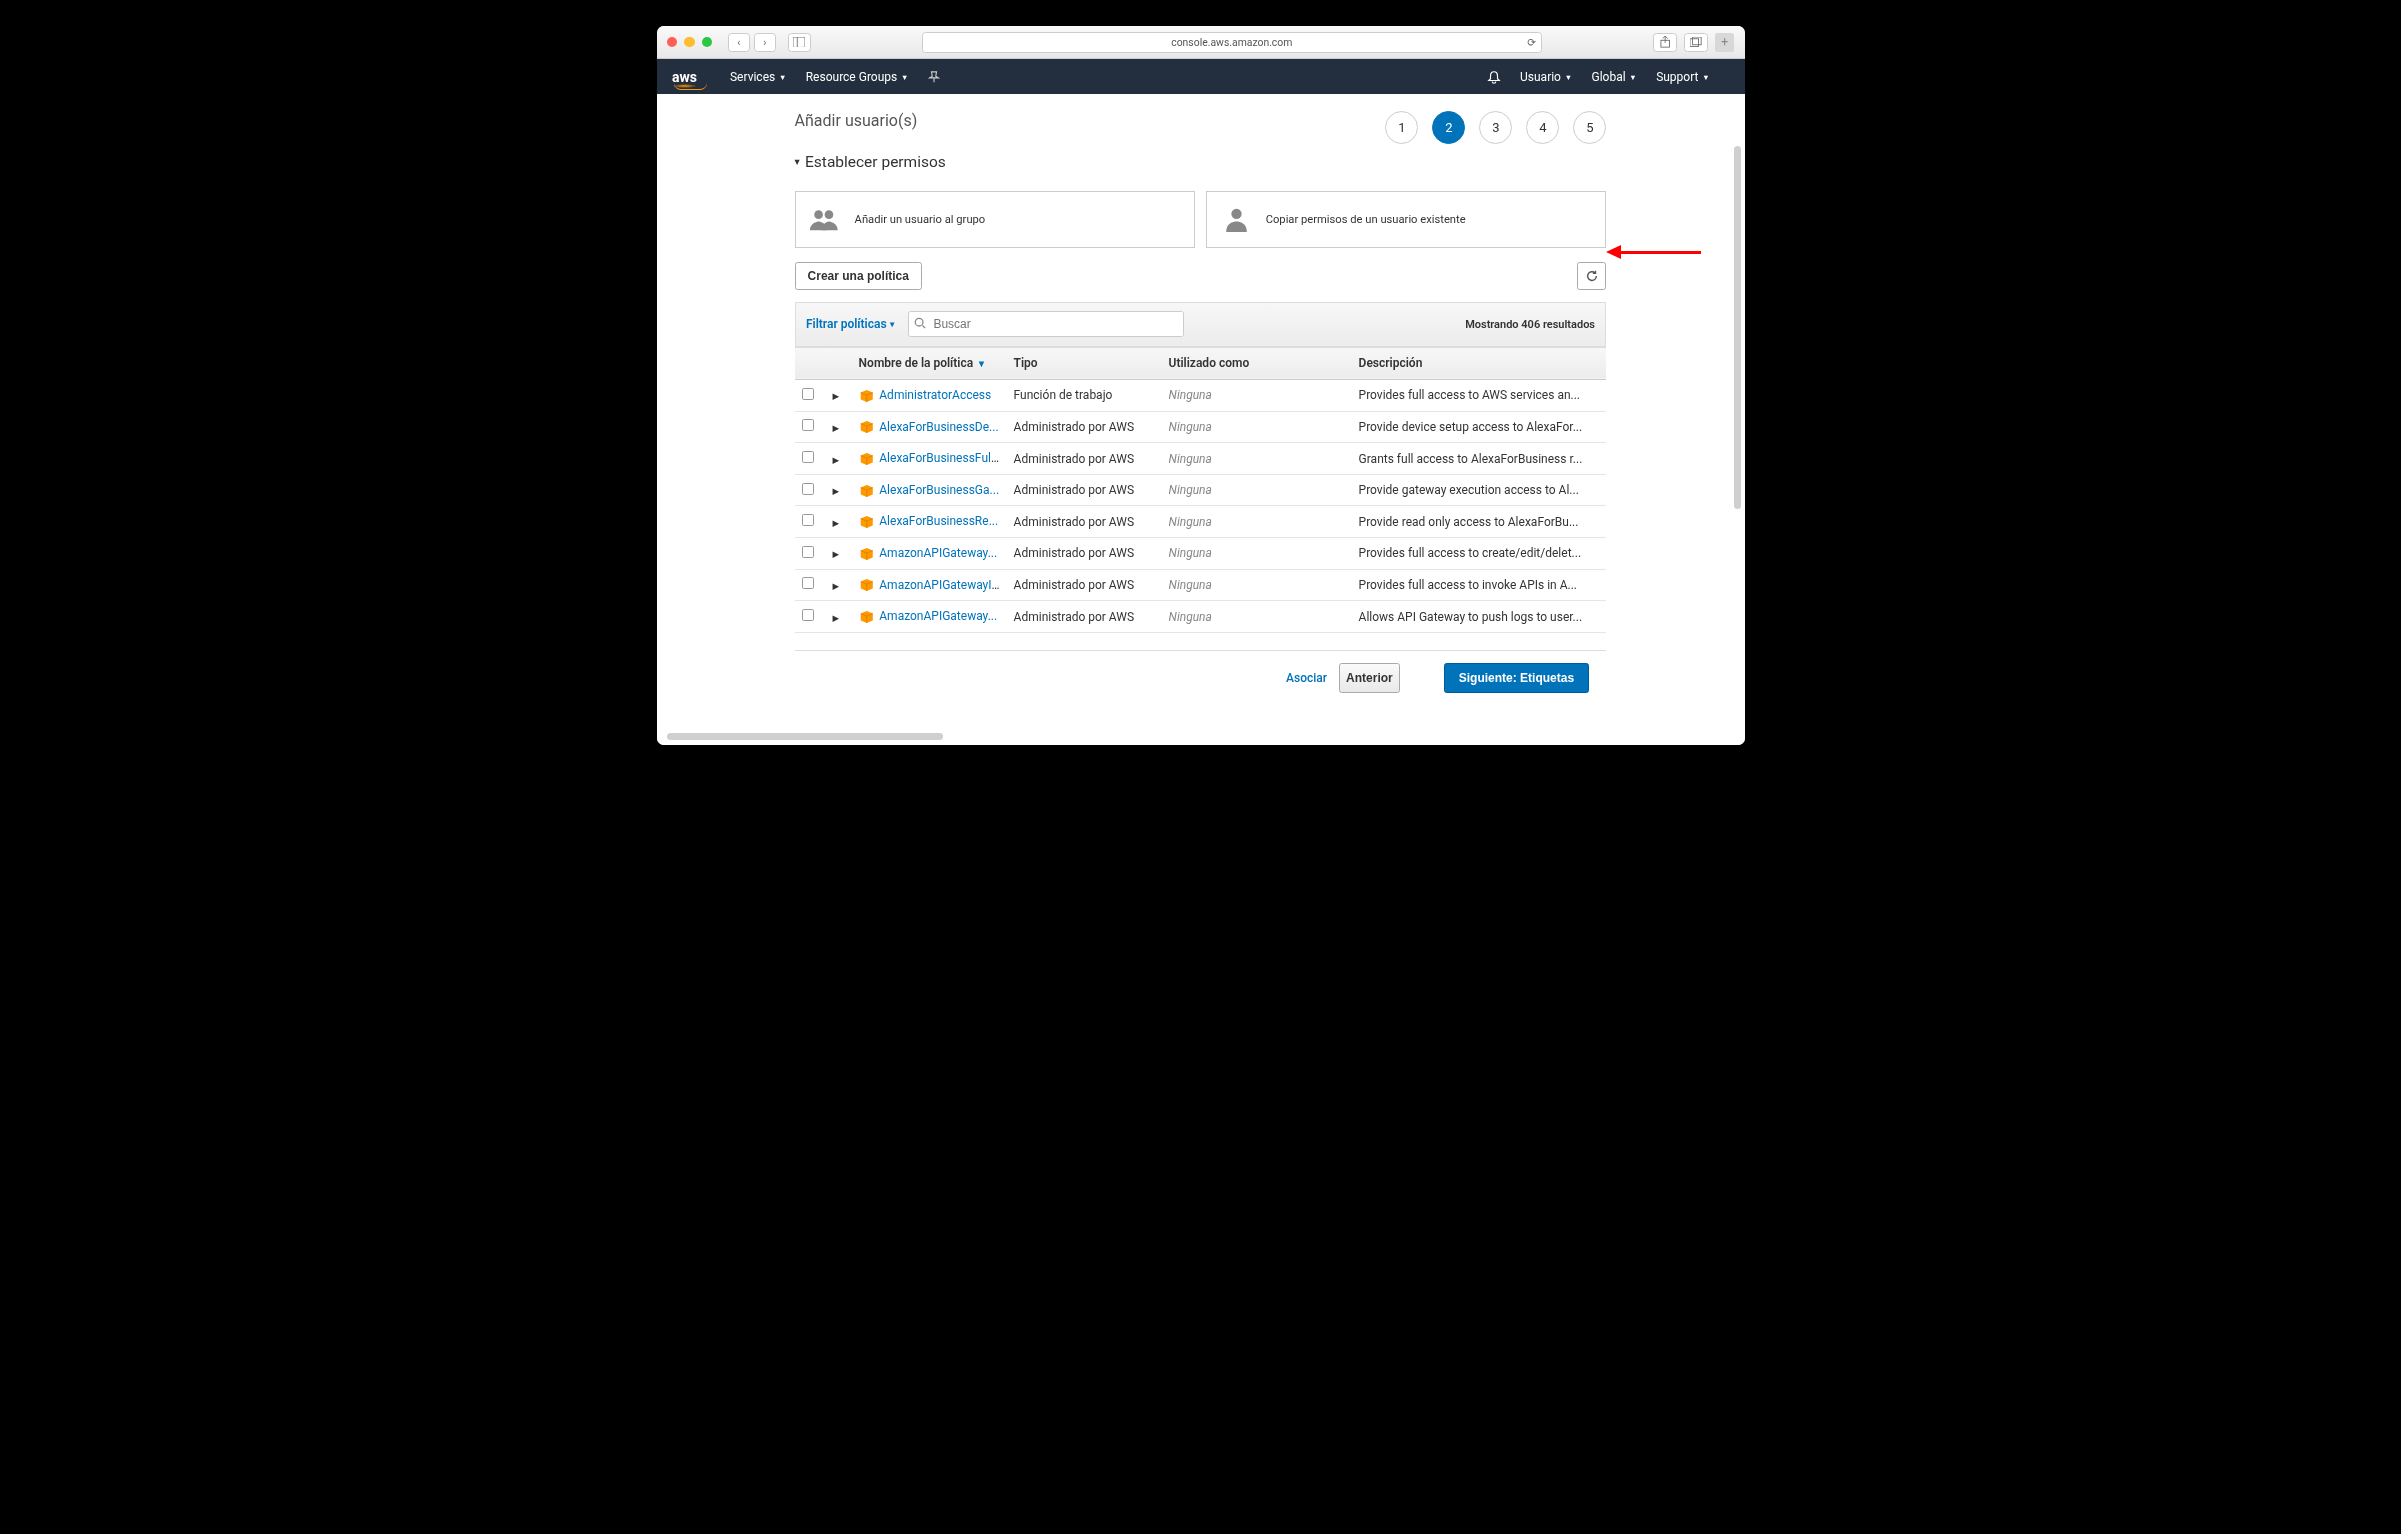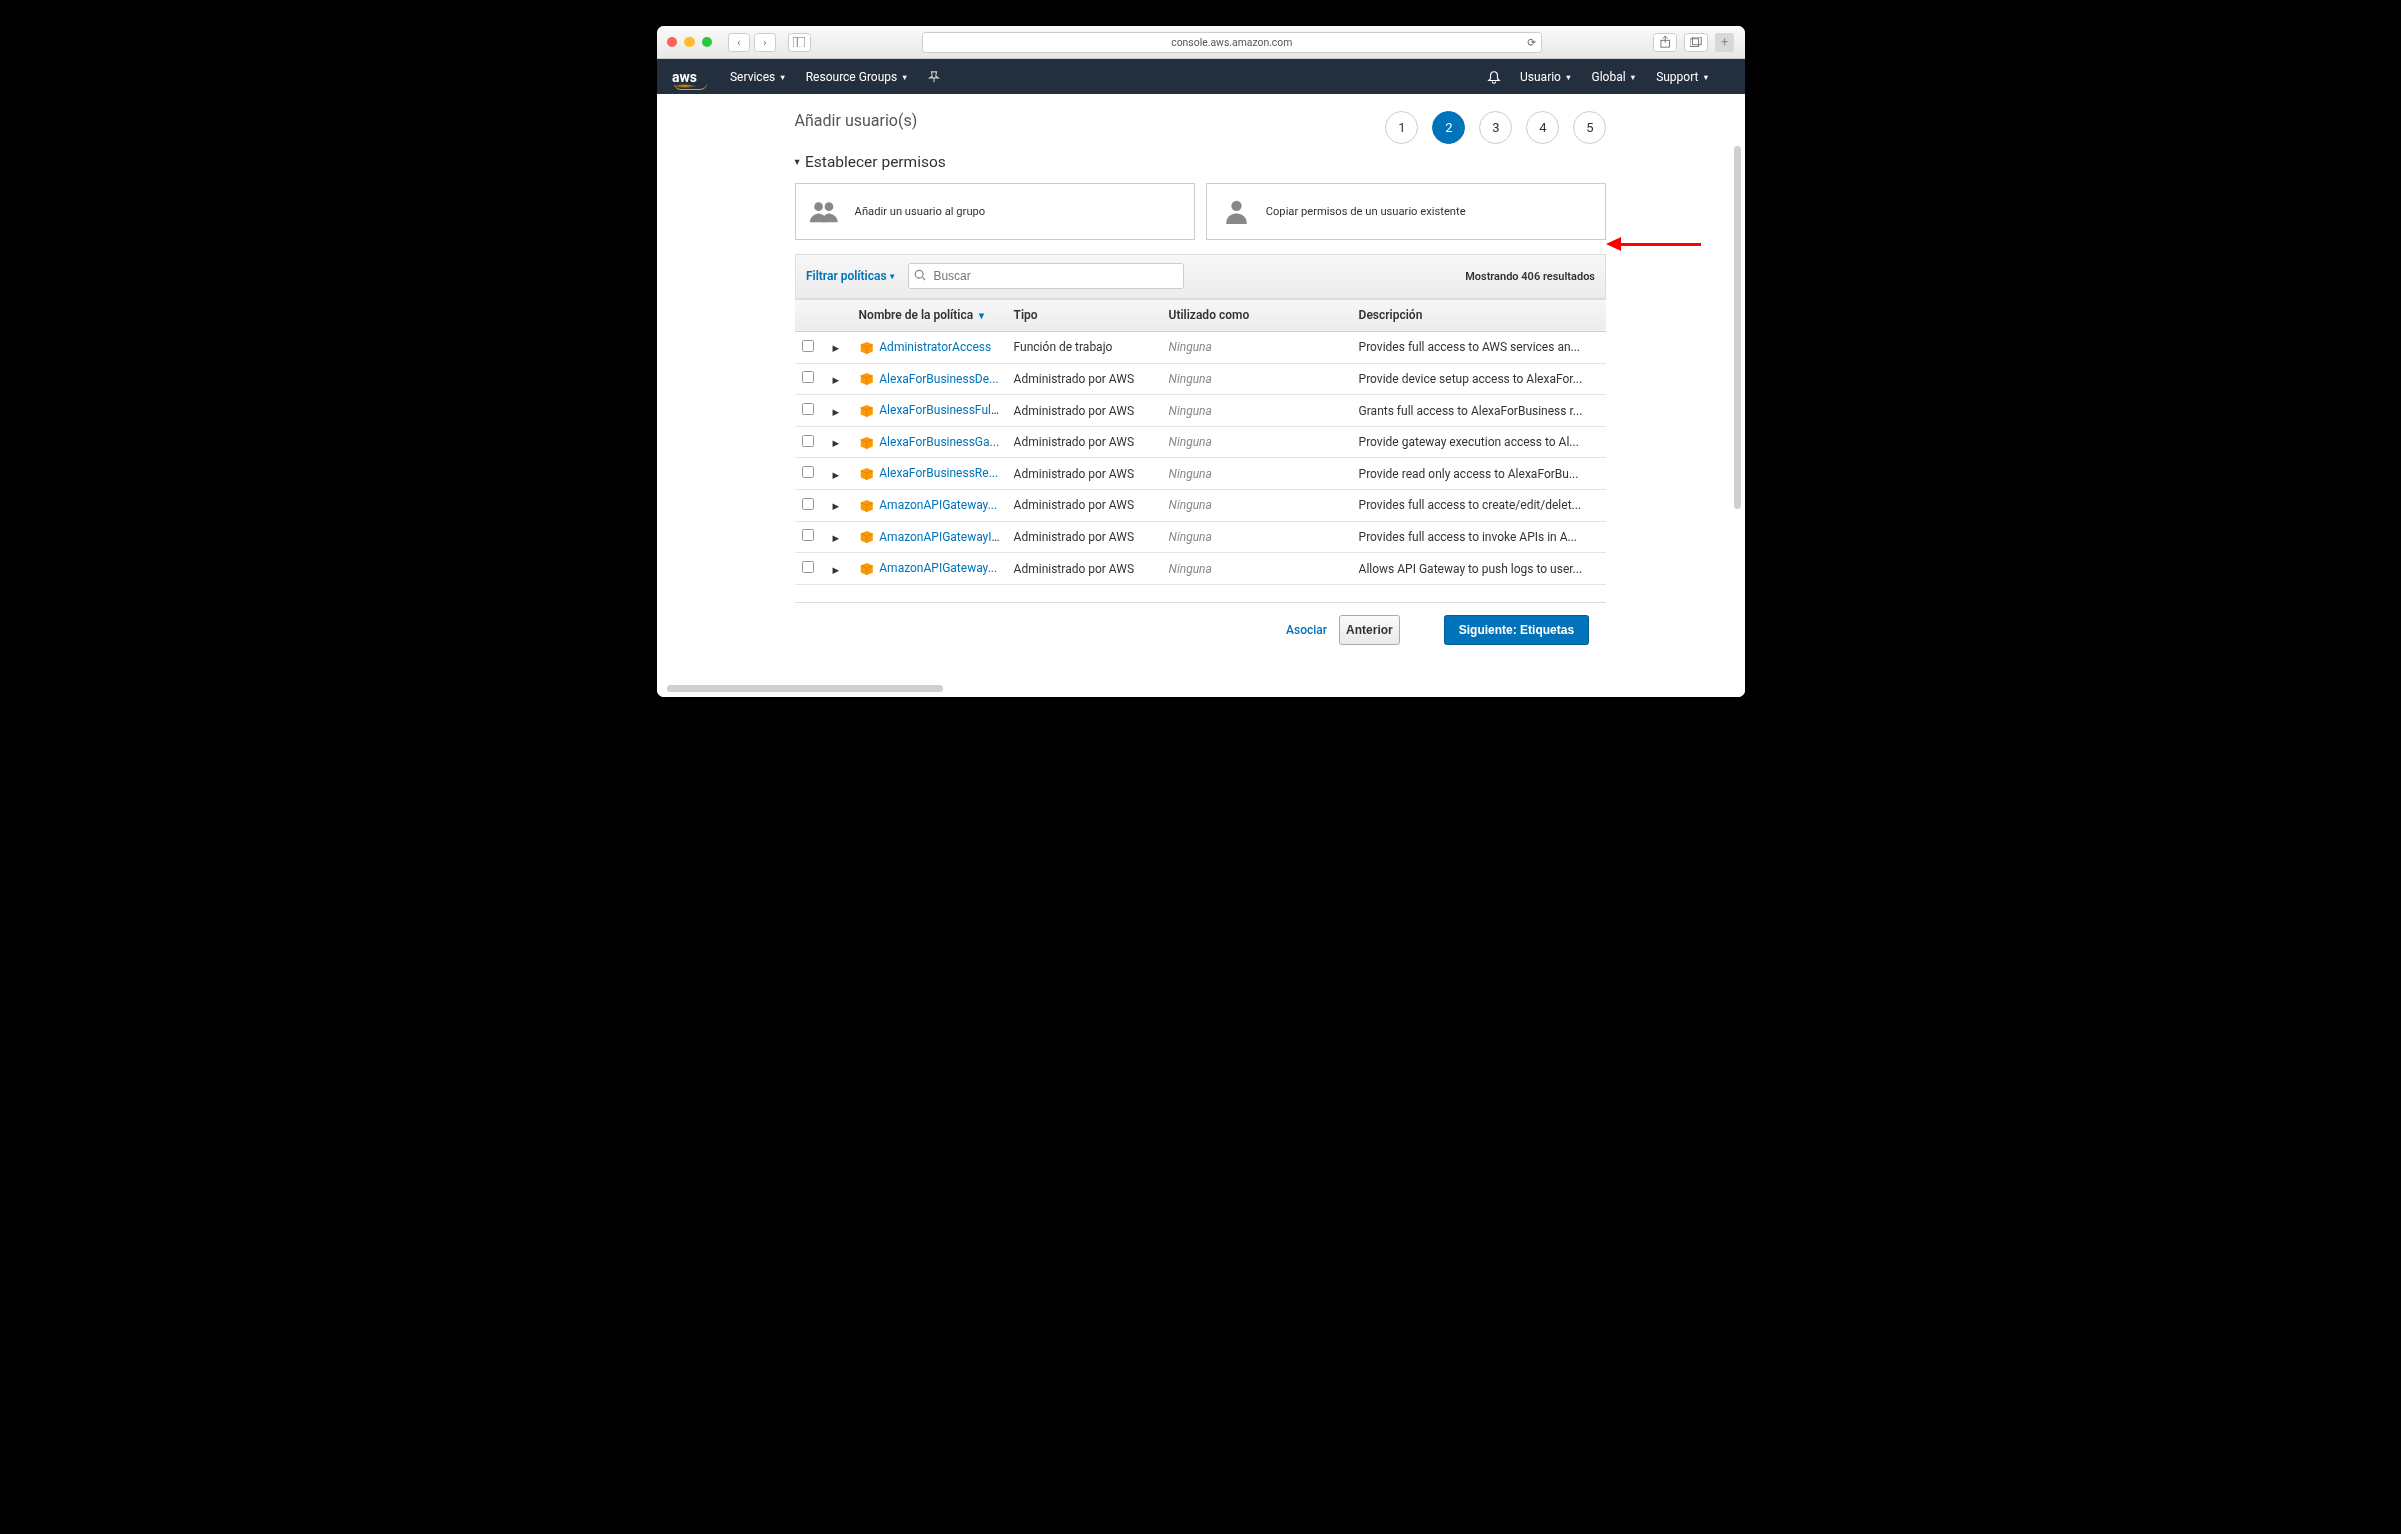--- a/index.html
+++ b/index.html
@@ -66,21 +66,21 @@
   position:relative;
   min-height:587px;
 }
 .inner { max-width: 829px; margin: 0 auto; padding: 0 8.6px; position:relative;}
 
 .page-title { font-size:16px; color:#555; font-weight:400; margin-bottom:22.4px;}
 .steps { position:absolute; right:8.6px; top:0; display:flex; gap:14px;}
 .step { width:33px; height:33px; border-radius:50%; border:0.9px solid #ccc; display:flex; align-items:center; justify-content:center; font-size:13px; color:#333; background:#fff;}
 .step.active { background:#0073bb; color:#fff; border-color:#0073bb;}
 
-.section-title { font-size:15.5px; color:#333; margin-bottom:12px; display:flex; align-items:center; gap:5.2px;}
+.section-title { font-size:15.5px; color:#333; margin-bottom:20px; display:flex; align-items:center; gap:5.2px;}
 .section-title::before { content:"▾"; font-size:10.4px; color:#333;}
 
 .perm-options { display:flex; gap:10.4px; margin-bottom:14px;}
 .perm-card { flex:1; border:0.9px solid #ccc; background:#fff; padding:10.4px 12px; display:flex; gap:12px; align-items:center; cursor:pointer; min-height:57px;}
 .perm-card.selected { border:1.7px solid #0073bb; background:#e7f3fb;}
 .perm-icon { width:35px; height:31px; color:#888; flex-shrink:0; display:flex; align-items:center; justify-content:center;}
 .perm-card.selected .perm-icon { color:#0073bb;}
 .perm-text { font-size:11.2px; color:#333; line-height:1.35;}
 
 .create-btn { background:#fff; border:0.9px solid #aaa; padding:6px 12px; font-size:12px; font-weight:600; color:#333; border-radius:2.6px; cursor:pointer;}
@@ -243,20 +243,28 @@
               </svg>
           </span>
           <span class="perm-text">Copiar permisos de un usuario existente</span>
         </div>
         <div class="red-arrow">
           <div class="red-arrow-head"></div>
           <div class="red-arrow-line"></div>
         </div>
       </div>
 
+      <div class="btn-row">
+        <button class="create-btn">Crear una política</button>
+        <button class="refresh-btn">
+          <svg width="14" height="14" viewBox="0 0 16 16">
+              <path d="M13 8 A5 5 0 1 1 11.5 4.5 M12 2 L12 5 L9 5" fill="none" stroke="#555" stroke-width="1.6"></path>
+            </svg>
+        </button>
+      </div>
 
       <div class="filter-bar">
         <span class="filter-link">
           <span>Filtrar políticas</span>
             <span class="caret">▾</span>
         </span>
         <span class="search-wrap">
           <span class="search-icon">
             <svg width="12" height="12" viewBox="0 0 14 14">
                 <circle cx="6" cy="6" r="4.5" fill="none" stroke="#888" stroke-width="1.5"></circle>

